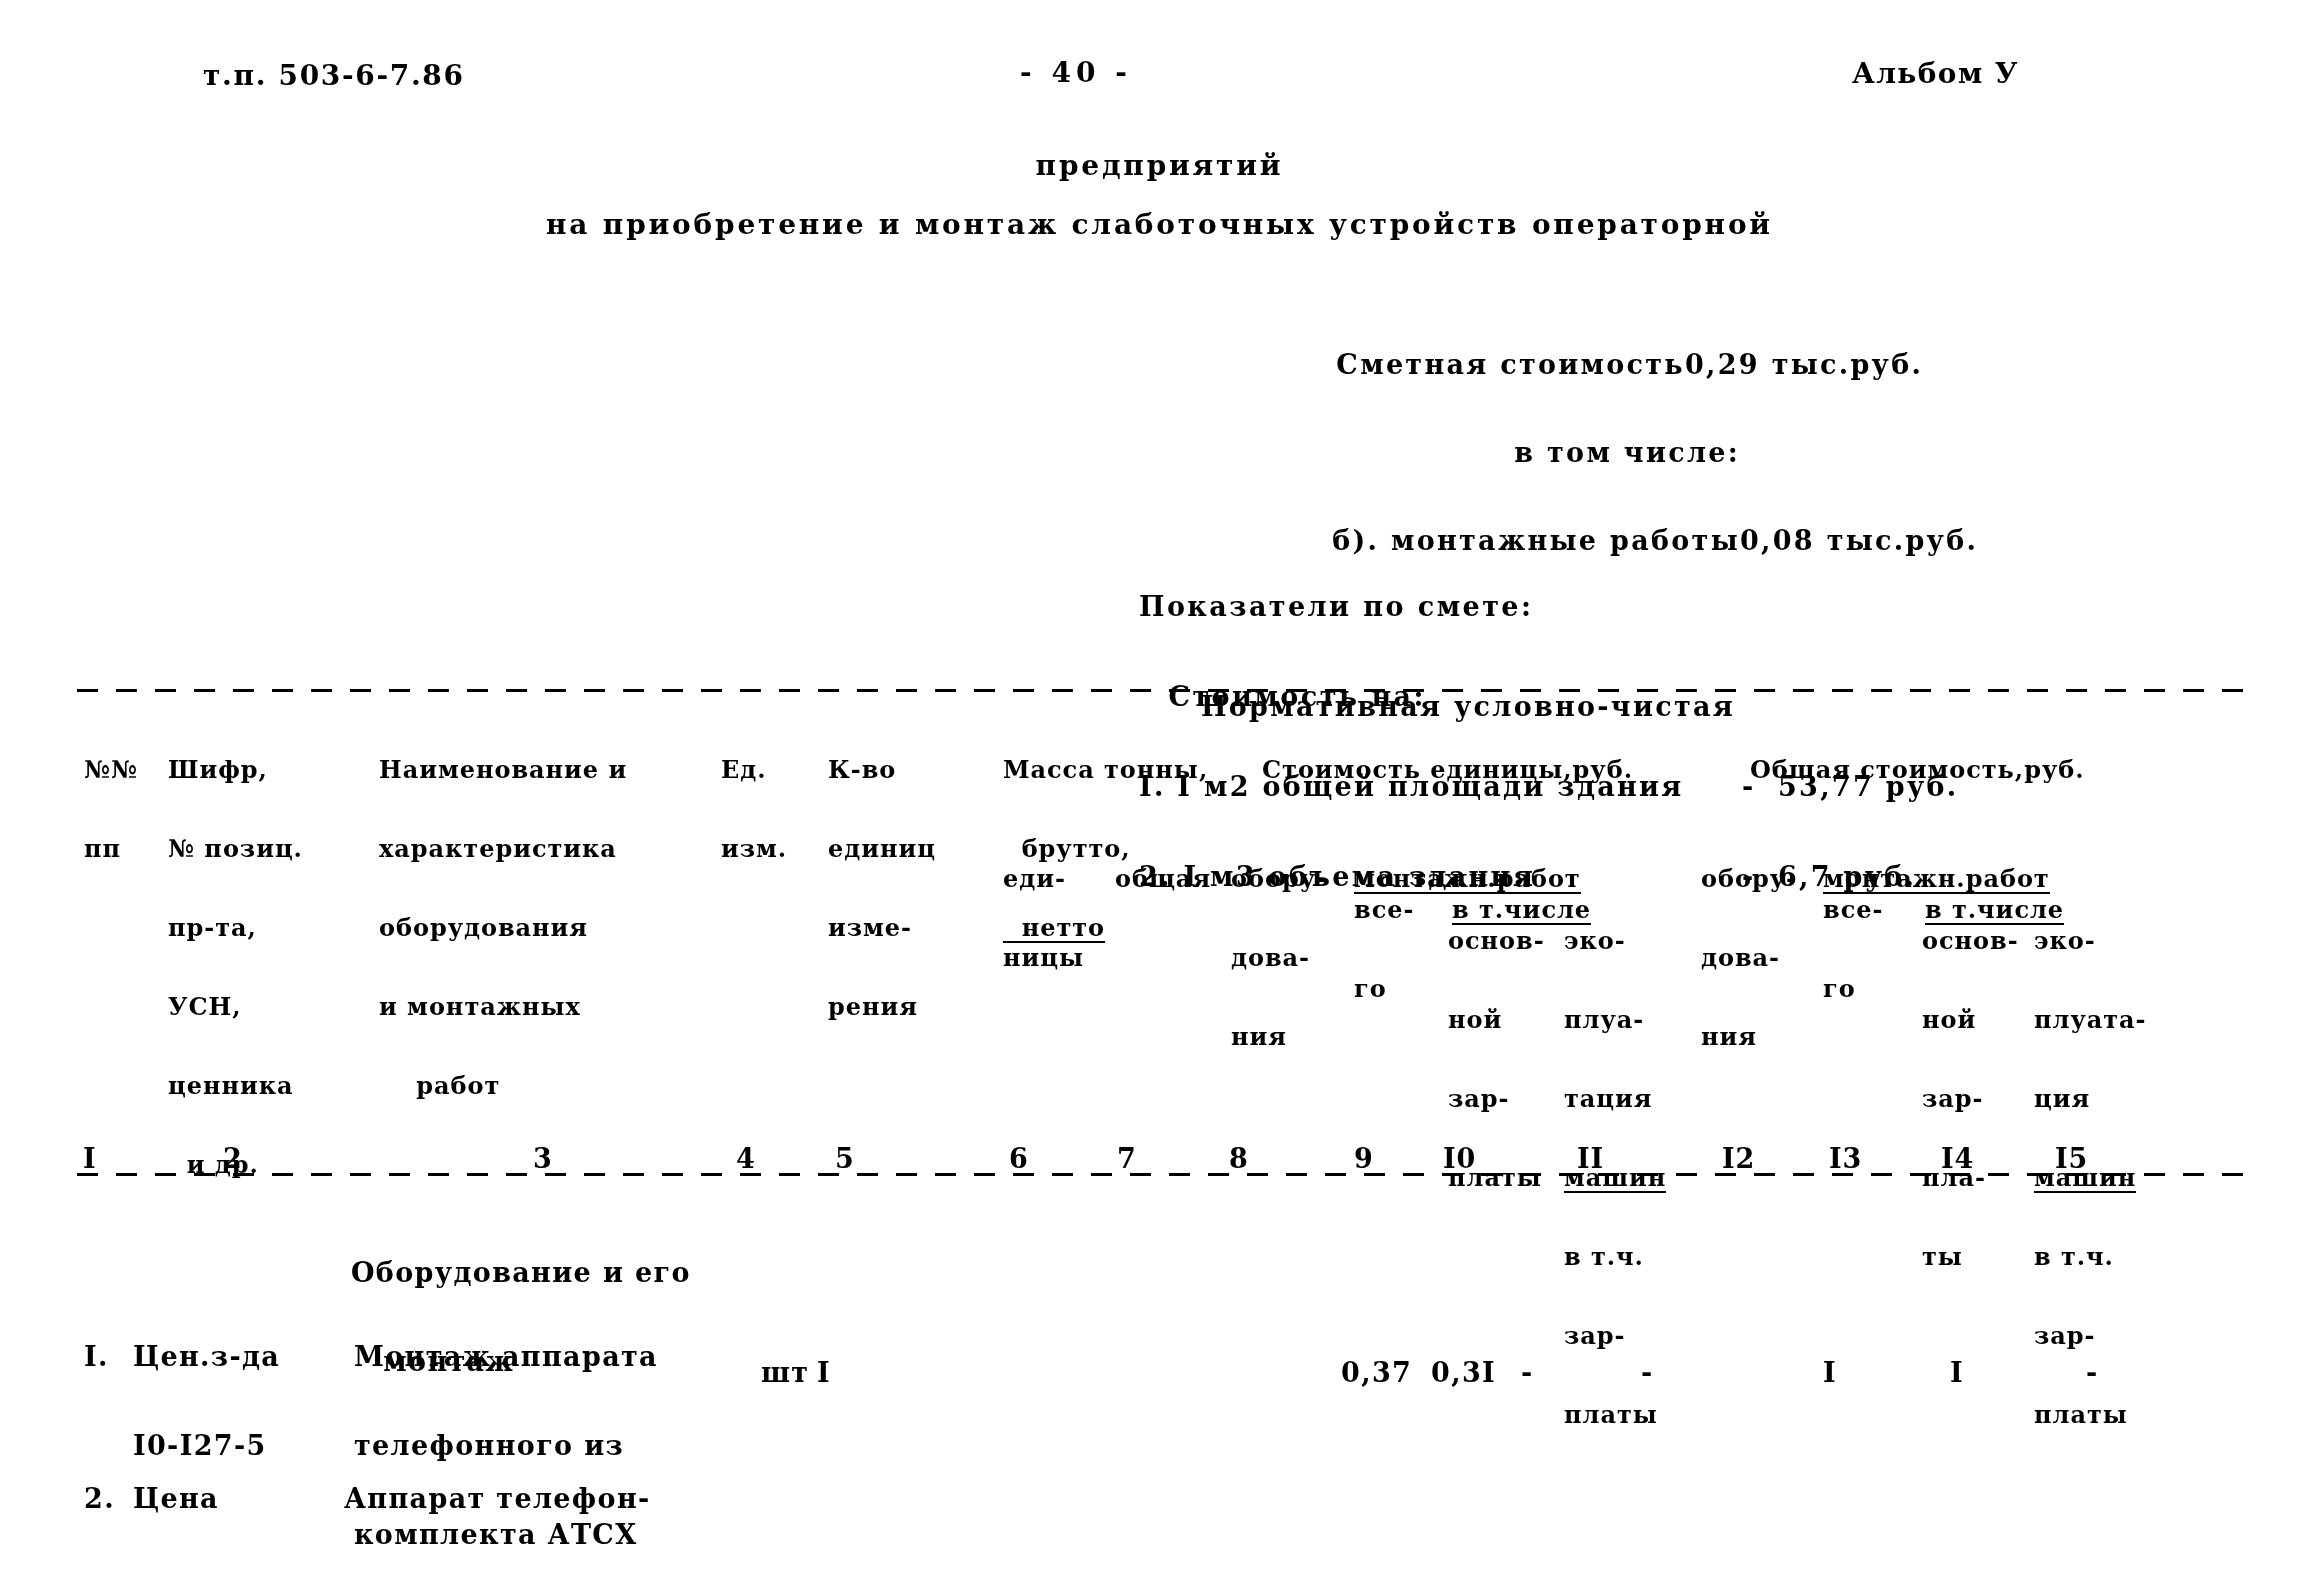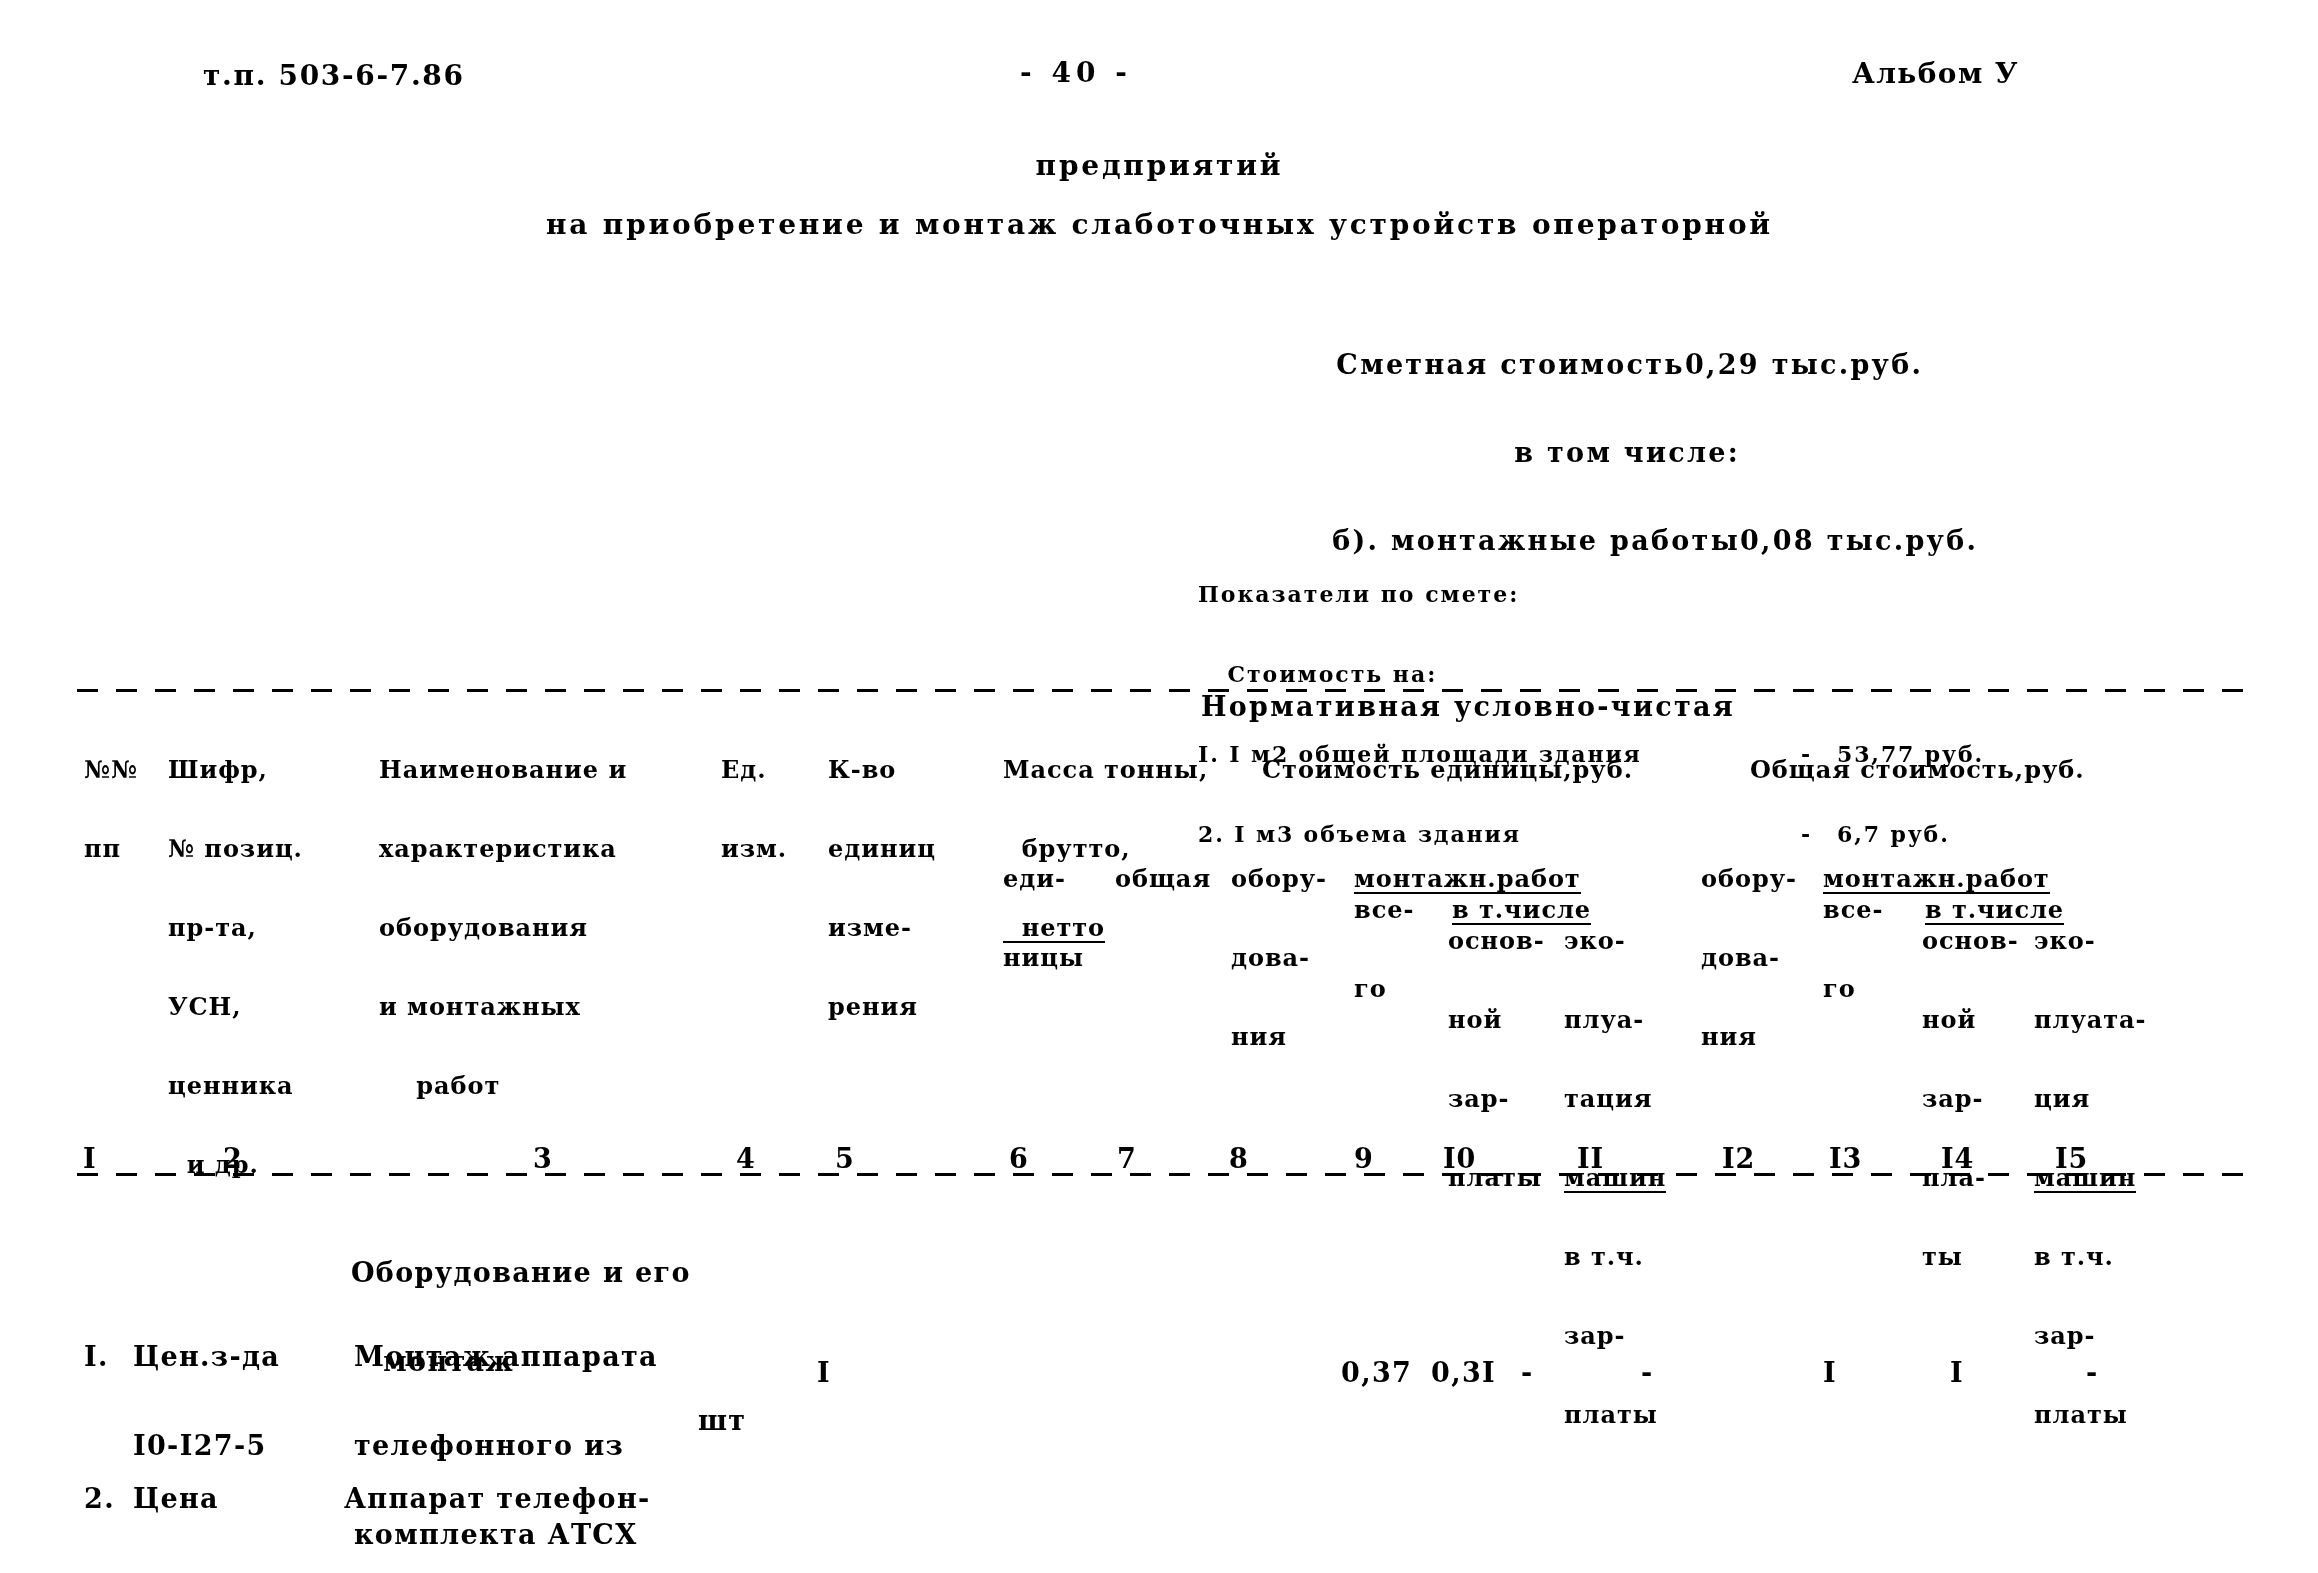--- a/index.html
+++ b/index.html
@@ -35,21 +35,21 @@
   .t-line4{letter-spacing:0.11em;}
 
   
   .summary{left:1201px;top:297px;font-size:27px;line-height:1.0;}
   .sum-row{display:flex;align-items:flex-start;height:34px;}
   .sum-label{width:484px;letter-spacing:0.085em;text-align:right;}
   .sum-label.ind1{padding-left:55px;}
   .sum-value{width:302px;letter-spacing:0.085em;}
   .gap-m{height:24px;}
 
-  .indic{left:1198px;top:539px;font-size:22px;line-height:1.0;}
+  .indic{left:1139px;top:539px;font-size:27px;line-height:1.0;}
   .ind-row{height:36px;letter-spacing:0.09em;}
   .ind-row.sub{padding-left:29.5px;}
   .ind-item{display:flex;height:36px;}
   .ind-text{width:603px;letter-spacing:0.085em;}
   .ind-dash{width:36px;}
   .ind-val{letter-spacing:0.085em;}
 
   
   .dashline{position:absolute;height:2.8px;overflow:hidden;
             background-image:repeating-linear-gradient(to right,#000 0 21px,transparent 21px 39px);}
@@ -275,21 +275,21 @@
 </div>
 <div class="body-row tw" style="left:133px; top:1289px;">
   <div class="ln">Цен.з-да</div>
   <div class="ln">I0-I27-5</div>
 </div>
 <div class="body-row tw" style="left:354px; top:1289px;">
   <div class="ln">Монтаж аппарата</div>
   <div class="ln">телефонного из</div>
   <div class="ln">комплекта АТСХ</div>
 </div>
-<div class="body-row tw" style="left:698px; top:1359px;margin-top:48px;"><div class="ln">шт</div></div>
+<div class="body-row tw" style="left:761px; top:1359px;"><div class="ln">шт</div></div>
 <div class="body-row tw" style="left:817px; top:1359px;"><div class="ln">I</div></div>
 <div class="body-row tw" style="left:1341px; top:1359px;"><div class="ln">0,37</div></div>
 <div class="body-row tw" style="left:1431px; top:1359px;"><div class="ln">0,3I</div></div>
 <div class="body-row tw" style="left:1521px; top:1359px;"><div class="ln">-</div></div>
 <div class="body-row tw" style="left:1641px; top:1359px;"><div class="ln">-</div></div>
 <div class="body-row tw" style="left:1823px; top:1359px;"><div class="ln">I</div></div>
 <div class="body-row tw" style="left:1950px; top:1359px;"><div class="ln">I</div></div>
 <div class="body-row tw" style="left:2086px; top:1359px;"><div class="ln">-</div></div>
 
 <div class="body-row tw" style="left:84px; top:1431px;">

